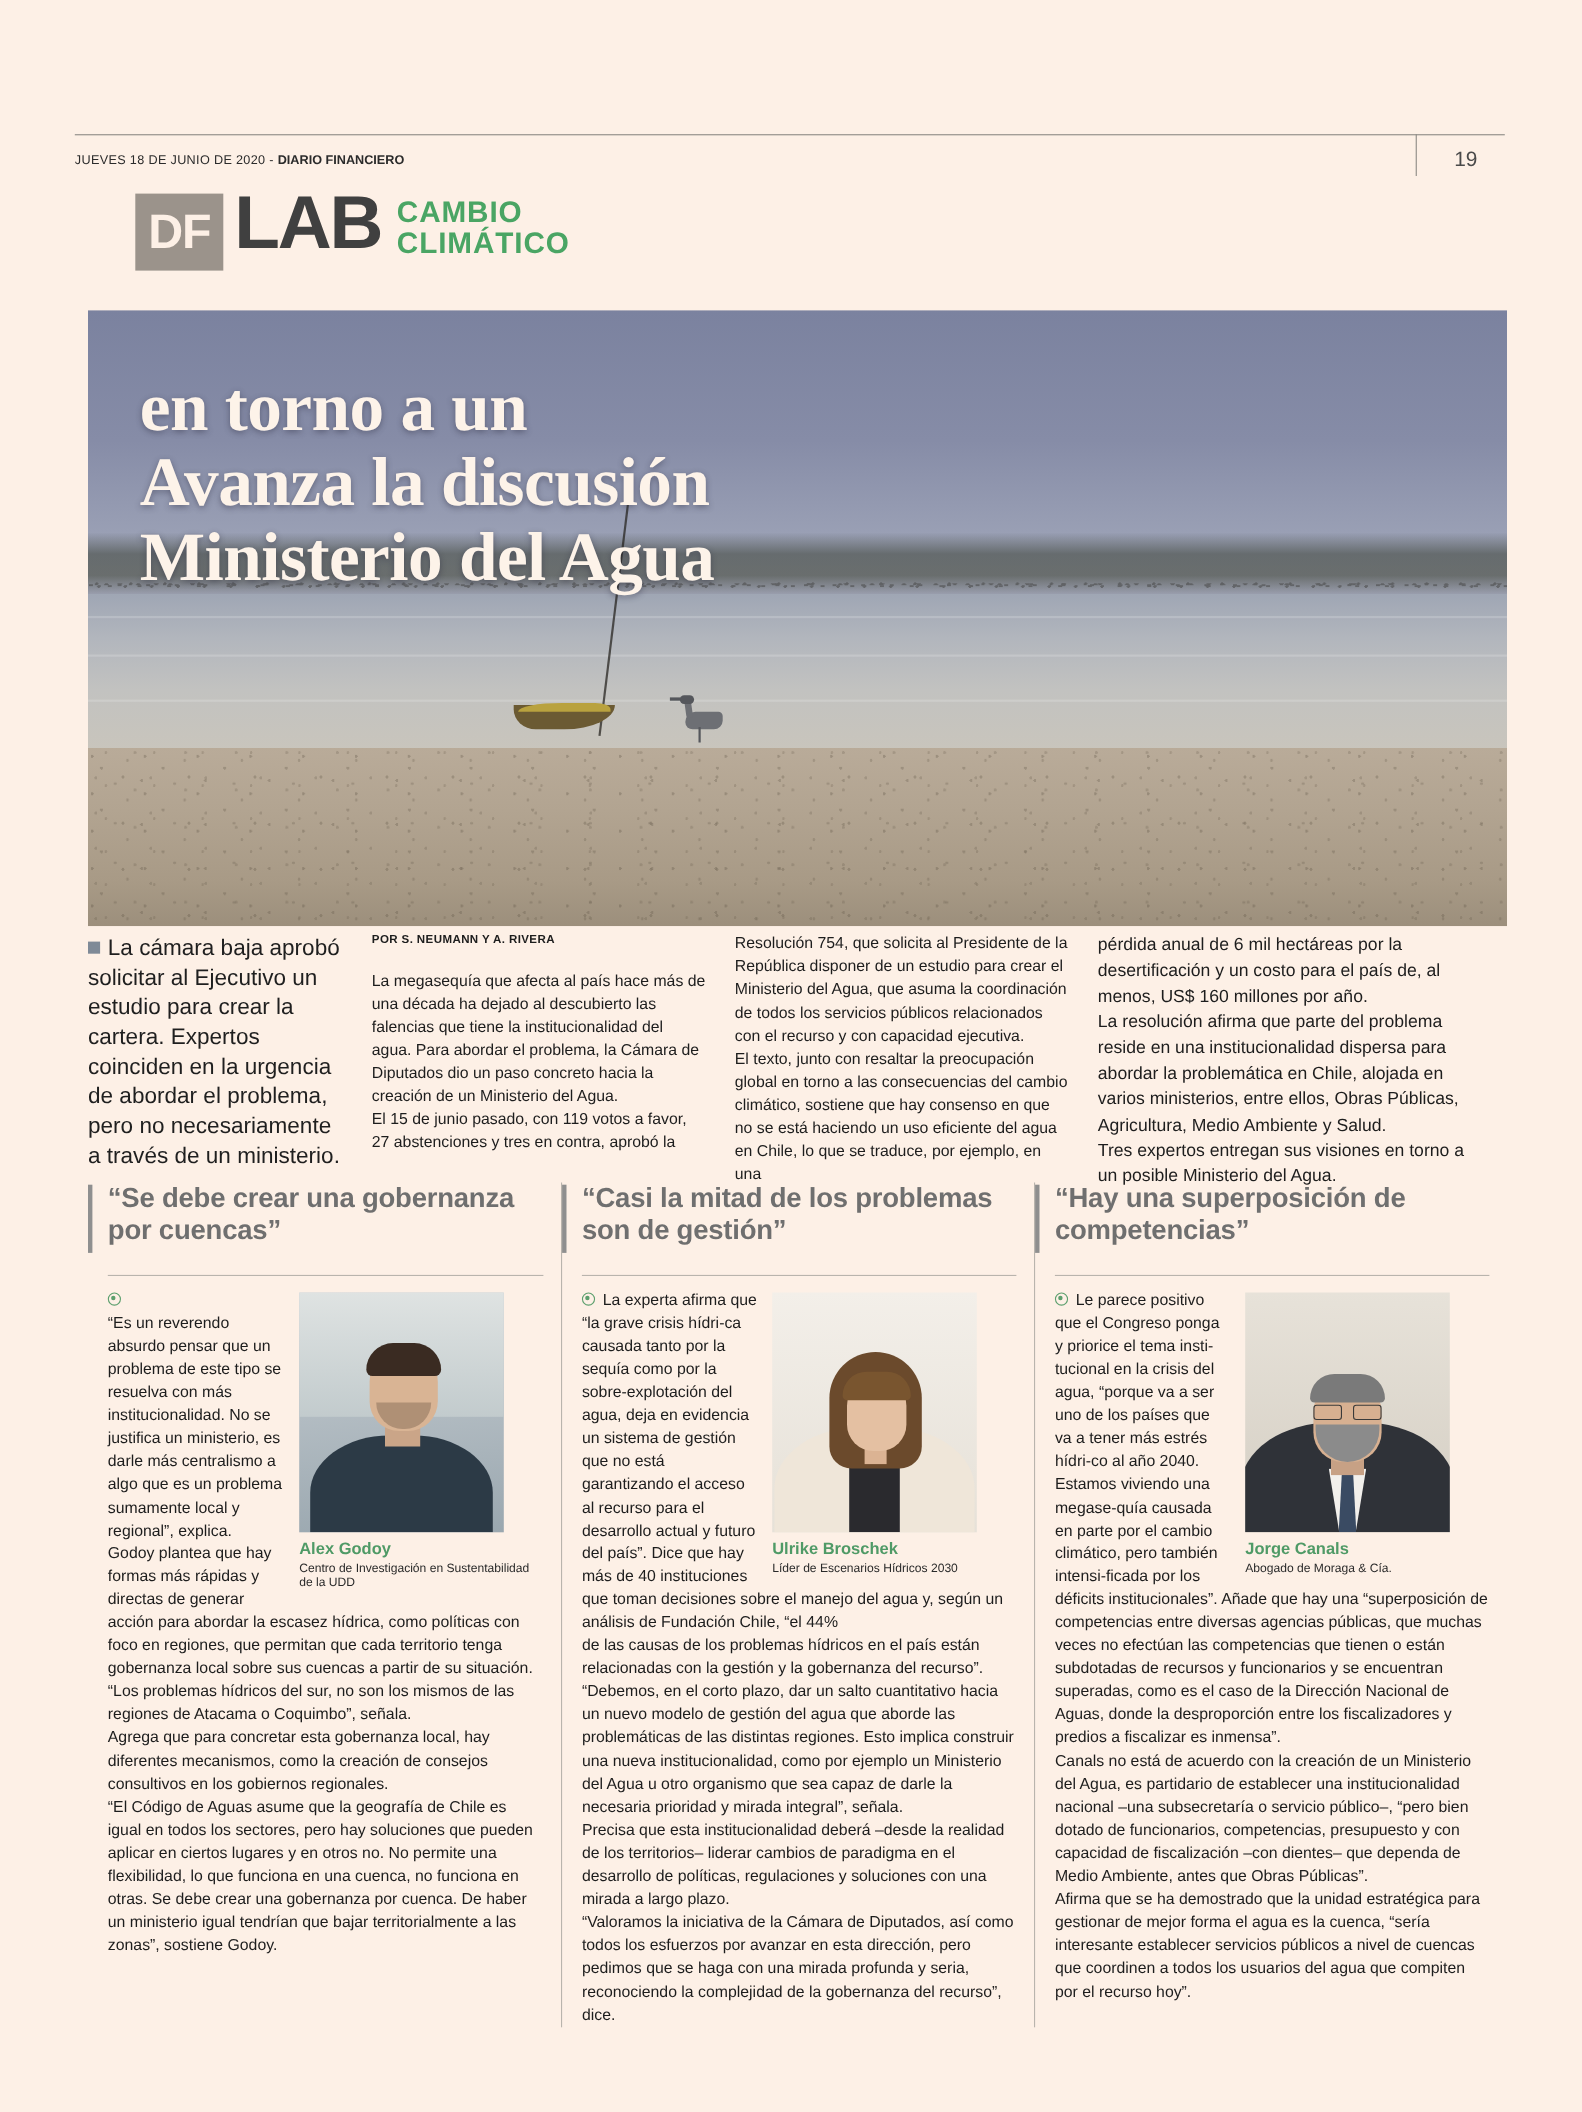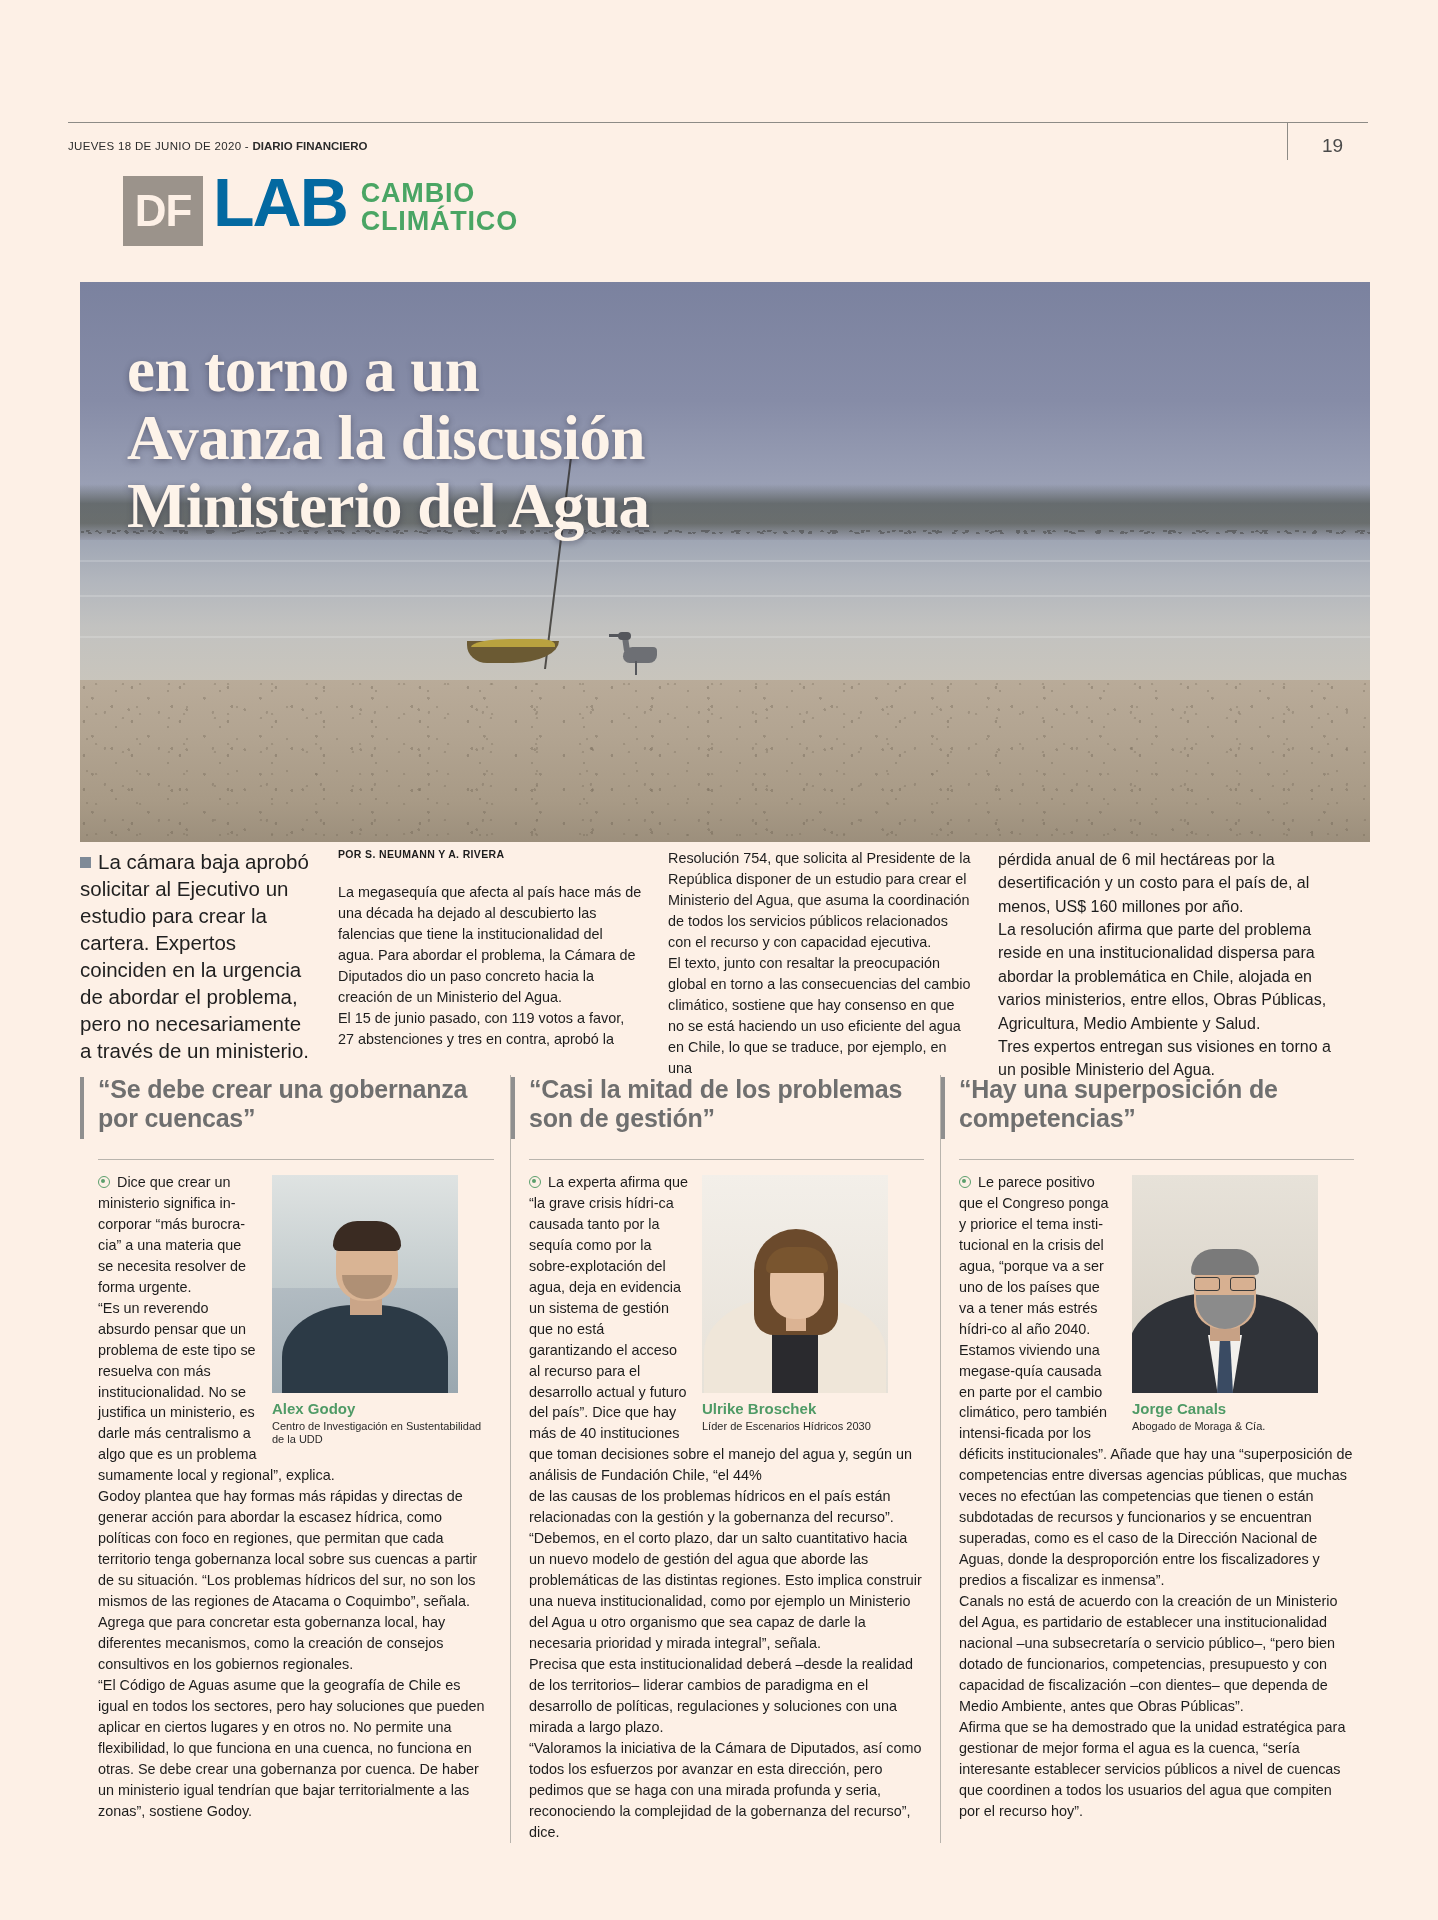--- a/index.html
+++ b/index.html
@@ -74,21 +74,21 @@
     font-weight: 700;
     font-size: 44px;
     letter-spacing: -1px;
     display: flex;
     align-items: center;
     justify-content: center;
     line-height: 1;
   }
   .logo-lab {
     margin-left: 10px;
-    color: #0369a1;
+    color: #404040;
     font-family: "Liberation Sans", sans-serif;
     font-weight: 700;
     font-size: 68px;
     line-height: 0.96;
     letter-spacing: -2px;
     margin-top: -6px;
   }
   .logo-sub {
     margin-left: 14px;
     margin-top: 4px;
@@ -491,21 +491,21 @@
             <div class="bg-bar"></div>
             <div class="shirt"></div>
             <div class="neck"></div>
             <div class="face"></div>
             <div class="beardline"></div>
             <div class="hair"></div>
           </div>
           <div class="caption-name">Alex Godoy</div>
           <div class="caption-role">Centro de Investigación en Sustentabilidad de la UDD</div>
         </div>
-        <p><span class="bullet-dot"></span><span>Dice que crear un ministerio significa in-corporar “más burocra-cia” a una materia que se necesita resolver de forma urgente.</span></p>
+        <p><span class="bullet-dot"></span></p>
         <p>“Es un reverendo absurdo pensar que un problema de este tipo se resuelva con más institucionalidad. No se justifica un ministerio, es darle más centralismo a algo que es un problema sumamente local y regional”, explica.<br>Godoy plantea que hay formas más rápidas y directas de generar acción para abordar la escasez hídrica, como políticas con foco en regiones, que permitan que cada territorio tenga gobernanza local sobre sus cuencas a partir de su situación. “Los problemas hídricos del sur, no son los mismos de las regiones de Atacama o Coquimbo”, señala.<br>Agrega que para concretar esta gobernanza local, hay diferentes mecanismos, como la creación de consejos consultivos en los gobiernos regionales.<br>“El Código de Aguas asume que la geografía de Chile es igual en todos los sectores, pero hay soluciones que pueden aplicar en ciertos lugares y en otros no. No permite una flexibilidad, lo que funciona en una cuenca, no funciona en otras. Se debe crear una gobernanza por cuenca. De haber un ministerio igual tendrían que bajar territorialmente a las zonas”, sostiene Godoy.</p>
       </div>
     </div>
 
     <div class="expert sep">
       <div class="expert-head">
         <div class="bar"></div>
         <div class="expert-title">“Casi la mitad de los problemas son de gestión”</div>
       </div>
       <div class="expert-body clearfix">

